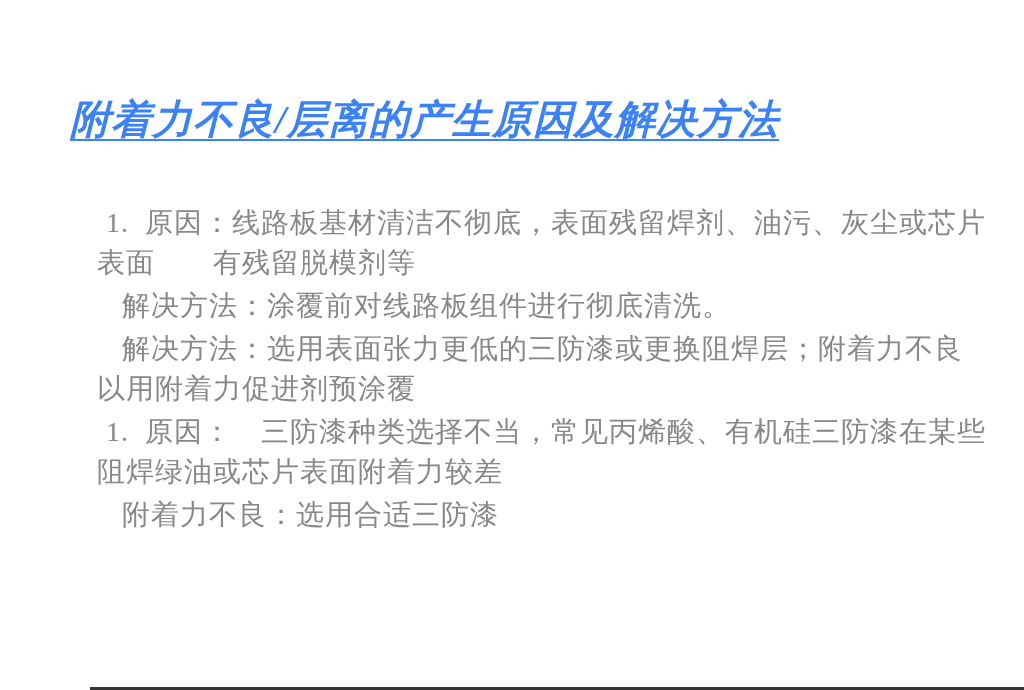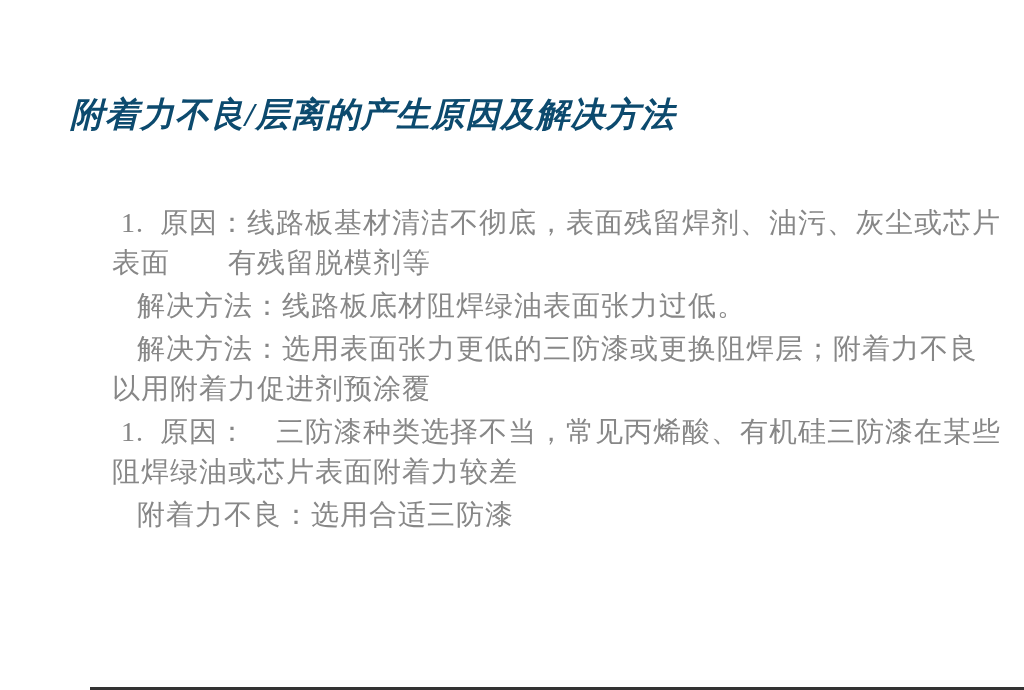--- a/index.html
+++ b/index.html
@@ -12,42 +12,43 @@
     width: 1024px;
     height: 690px;
     background: #ffffff;
     overflow: hidden;
     font-family: "Liberation Serif", "DejaVu Serif", serif;
   }
   .slide-title {
     position: absolute;
     left: 70px;
     top: 92px;
-    font-size: 34px;
+    font-size: 40px;
     font-weight: bold;
     font-style: italic;
     letter-spacing: 1px;
-    color: #0c4a6e;
+    color: #3b82f6;
+    text-decoration: underline;
     text-decoration-thickness: 2px;
     text-underline-offset: 6px;
     white-space: nowrap;
   }
   .body-text {
     position: absolute;
     left: 0;
     top: 203px;
     width: 1024px;
     color: #878787;
     font-size: 28px;
     line-height: 40px;
     letter-spacing: 1px;
   }
   .para {
     white-space: pre-wrap;
-    margin: 0 0 3px 15px;
+    margin: 0 0 3px 0;
     padding-left: 97px;
   }
   .para.cause {
     text-indent: 9px;
   }
   .para.solution {
     text-indent: 25px;
   }
   .bottom-edge-line {
     position: absolute;
@@ -61,21 +62,21 @@
 </head>
 <body>
 
 <div class="slide">
 
   <div class="slide-title">附着力不良/层离的产生原因及解决方法</div>
 
   <div class="body-text">
     <p class="para cause">1.  原因：线路板基材清洁不彻底，表面残留焊剂、油污、灰尘或芯片
 表面　　有残留脱模剂等</p>
-    <p class="para solution">解决方法：线路板底材阻焊绿油表面张力过低。</p>
+    <p class="para solution">解决方法：涂覆前对线路板组件进行彻底清洗。</p>
     <p class="para solution">解决方法：选用表面张力更低的三防漆或更换阻焊层；附着力不良
 以用附着力促进剂预涂覆</p>
     <p class="para cause">1.  原因：　三防漆种类选择不当，常见丙烯酸、有机硅三防漆在某些
 阻焊绿油或芯片表面附着力较差</p>
     <p class="para solution">附着力不良：选用合适三防漆</p>
   </div>
 
   <div class="bottom-edge-line"></div>
 
 </div>

